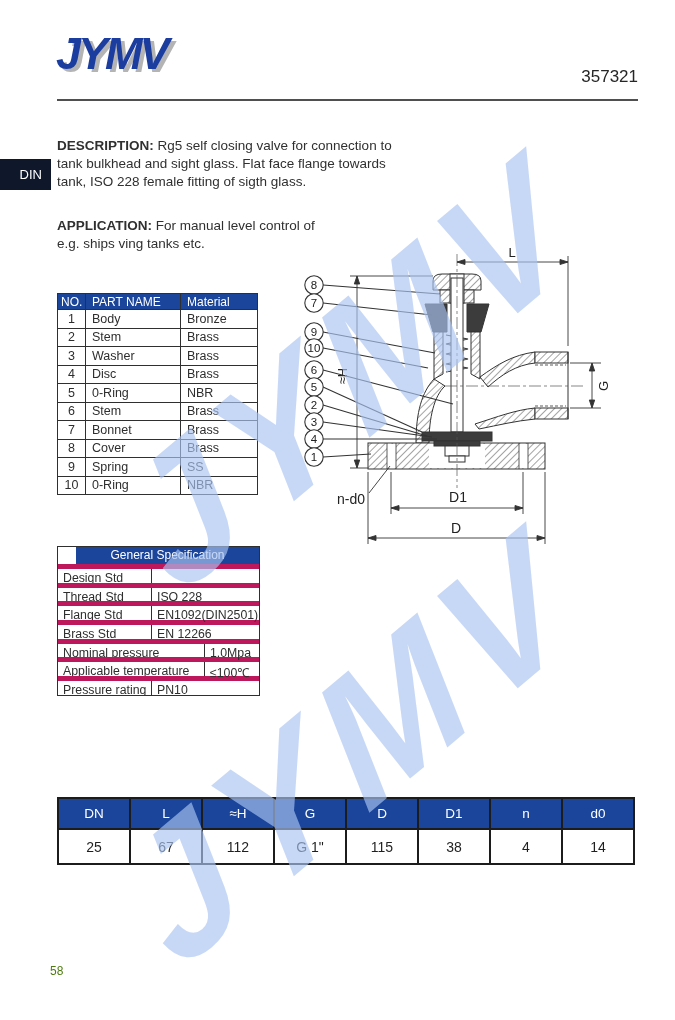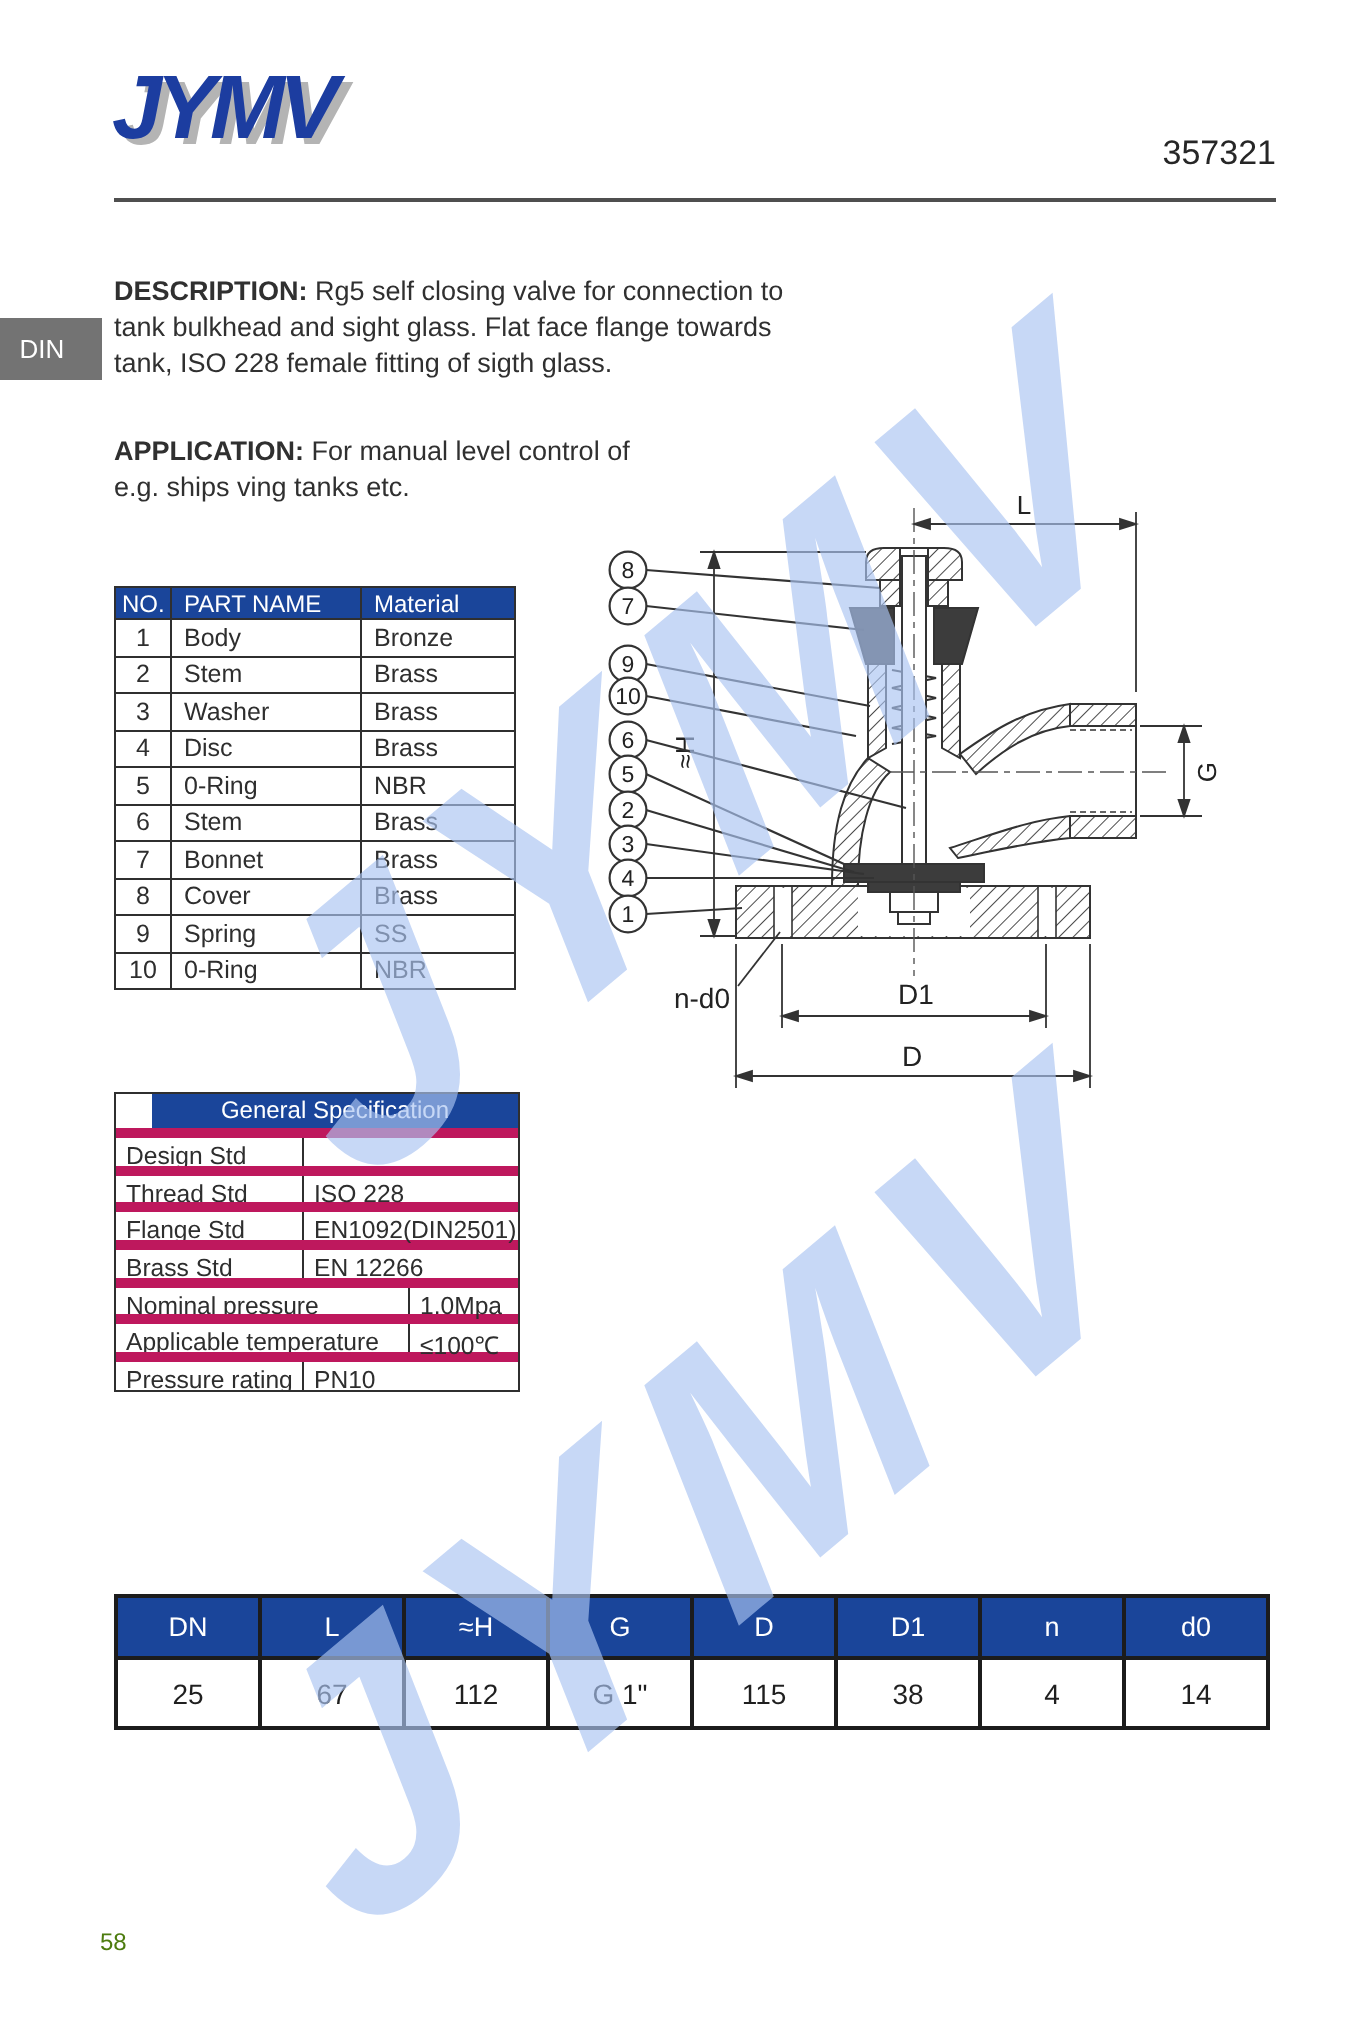--- a/index.html
+++ b/index.html
@@ -15,22 +15,22 @@
     font-size:45px; font-weight:bold; font-style:italic;
     letter-spacing:-3px; color:#1c3da0;
     text-shadow:4px 3px 0 #b4b4b4;
   }
   .title { position:absolute; right:37px; top:33px; font-size:24px; color:#262626; letter-spacing:0.5px; }
   .prodno { position:absolute; right:37px; top:67px; font-size:17px; color:#262626; }
   .hrule { position:absolute; left:57px; top:99px; width:581px; height:0; border-top:2px solid #4f4f4f; }
   
   .din-tab {
     position:absolute; left:0; top:159px; width:51px; height:31px;
-    background:#737373; color:#fff; font-size:13px;
-    display:flex; align-items:center; justify-content:center; padding-right:9px;
+    background:#0f172a; color:#fff; font-size:13px;
+    display:flex; align-items:center; justify-content:flex-end; padding-right:9px;
   }
   
   .desc { position:absolute; left:57px; top:137px; width:350px; font-size:13.5px; line-height:1.33; color:#303030; }
   .app  { position:absolute; left:57px; top:217px; width:350px; font-size:13.5px; line-height:1.33; color:#303030; }
   .blab { font-weight:bold; }
   
   table { border-collapse:collapse; }
   .parts { position:absolute; left:57px; top:293px; width:201px; table-layout:fixed; font-size:12.5px; }
   .parts th, .parts td { border:1px solid #2f2f2f; height:18.5px; padding:0 0 0 6px; text-align:left; font-weight:normal; white-space:nowrap; overflow:hidden; }
   .parts thead th { background:#1a459a; color:#fff; font-size:12px; height:16px; }

